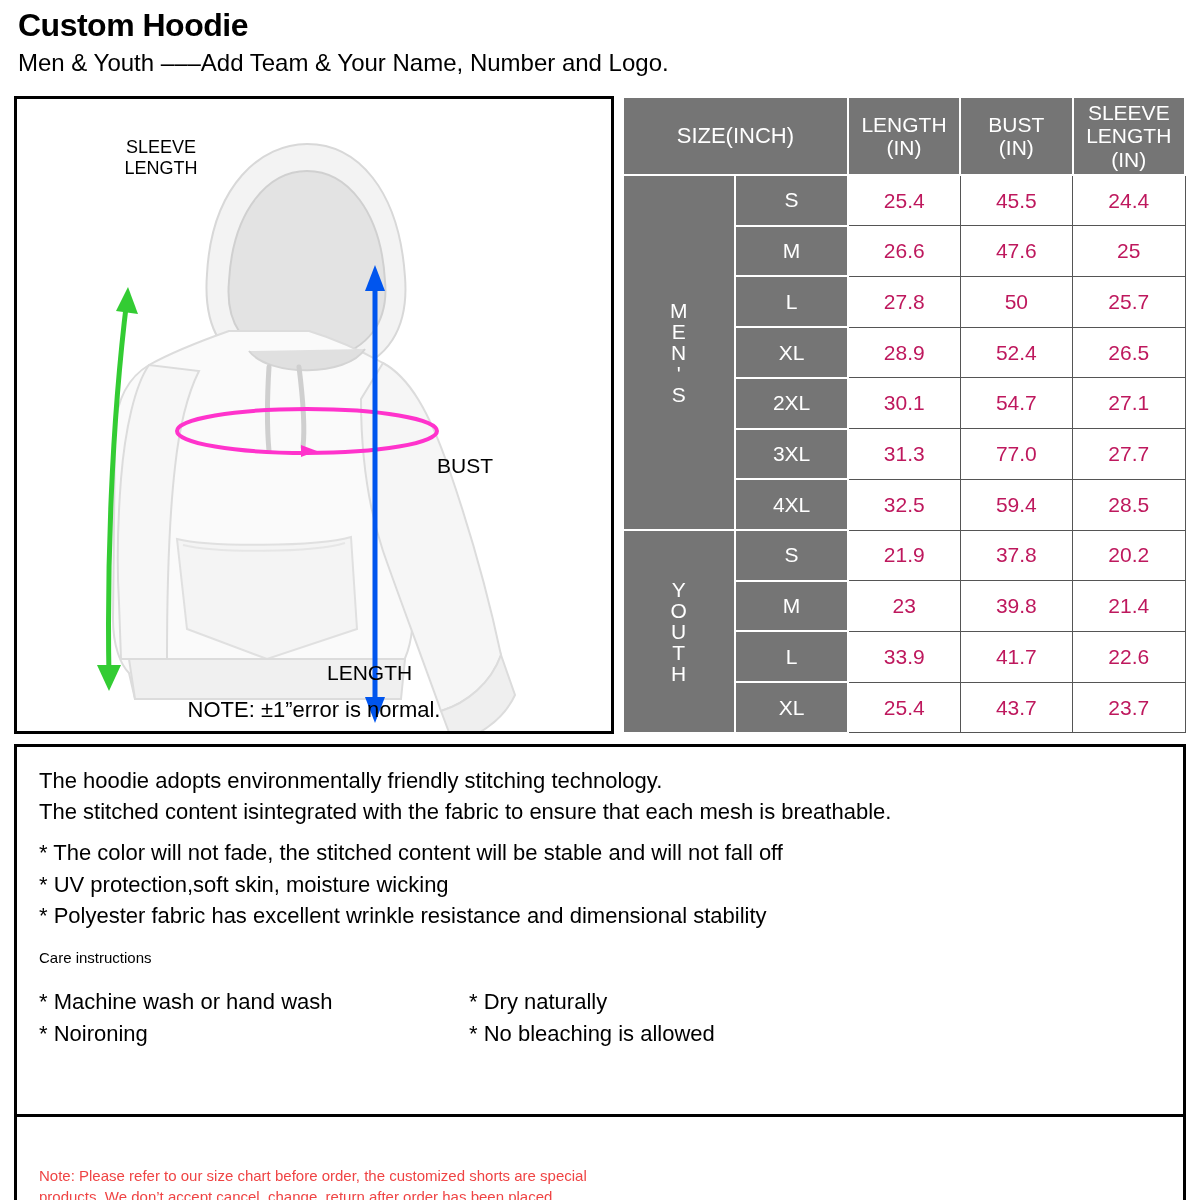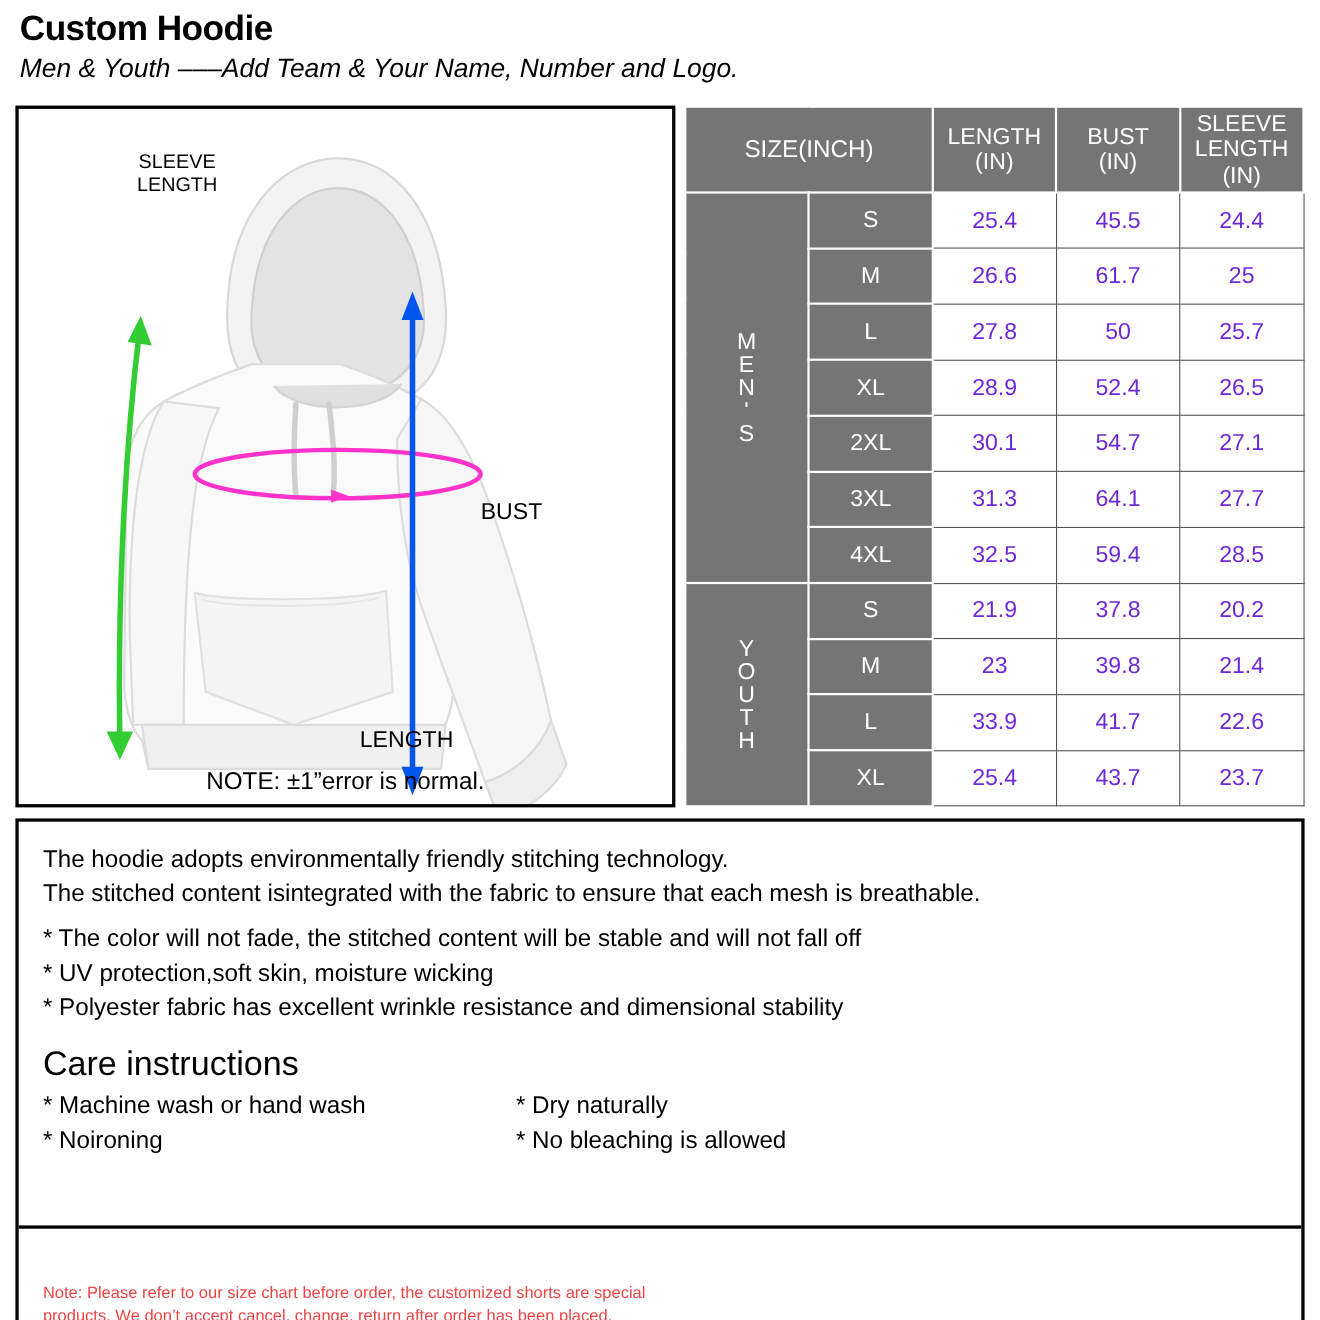--- a/index.html
+++ b/index.html
@@ -27,21 +27,20 @@
     font-size: 32px;
     font-weight: bold;
     letter-spacing: -0.5px;
     margin: 8px 0 0 4px;
     line-height: 1.1;
   }
   .subtitle {
     font-size: 24px;
     margin: 6px 0 0 4px;
     line-height: 1.2;
-    font-style: italic;
   }
 
   
   .main-row {
     display: flex;
     margin-top: 18px;
     align-items: stretch;
   }
 
   .illus-box {
@@ -113,21 +112,21 @@
     line-height: 1.0;
   }
   td.size-cell {
     background: #757575;
     color: #ffffff;
     font-size: 23px;
     width: 132px;
   }
   td.val-cell {
     background: #ffffff;
-    color: #6d28d9;
+    color: #be185d;
     font-size: 23px;
     border-color: #000;
     border-width: 1px;
   }
   tr.data-row { height: 50px; }
 
   
   table.size-table td.val-cell { border: 1px solid #555; }
 
   
@@ -138,23 +137,23 @@
     height: 480px;
     position: relative;
     padding: 18px 22px 0 22px;
   }
   .info-line {
     font-size: 22px;
     line-height: 1.42;
   }
   .info-gap { height: 10px; }
   .care-title {
-    font-size: 31px;
+    font-size: 15px;
     margin-top: 18px;
-    margin-bottom: 4px;
+    margin-bottom: 20px;
   }
   .care-grid {
     display: flex;
     font-size: 22px;
     line-height: 1.45;
     align-items: center;
   }
   .care-col { width: 430px; }
 
   .divider {
@@ -266,21 +265,21 @@
               <span class="vertical">M<br>E<br>N<br>'<br>S</span>
             </td>
             <td class="size-cell">S</td>
             <td class="val-cell">25.4</td>
             <td class="val-cell">45.5</td>
             <td class="val-cell">24.4</td>
           </tr>
           <tr class="data-row">
             <td class="size-cell">M</td>
             <td class="val-cell">26.6</td>
-            <td class="val-cell">61.7</td>
+            <td class="val-cell">47.6</td>
             <td class="val-cell">25</td>
           </tr>
           <tr class="data-row">
             <td class="size-cell">L</td>
             <td class="val-cell">27.8</td>
             <td class="val-cell">50</td>
             <td class="val-cell">25.7</td>
           </tr>
           <tr class="data-row">
             <td class="size-cell">XL</td>
@@ -290,21 +289,21 @@
           </tr>
           <tr class="data-row">
             <td class="size-cell">2XL</td>
             <td class="val-cell">30.1</td>
             <td class="val-cell">54.7</td>
             <td class="val-cell">27.1</td>
           </tr>
           <tr class="data-row">
             <td class="size-cell">3XL</td>
             <td class="val-cell">31.3</td>
-            <td class="val-cell">64.1</td>
+            <td class="val-cell">77.0</td>
             <td class="val-cell">27.7</td>
           </tr>
           <tr class="data-row">
             <td class="size-cell">4XL</td>
             <td class="val-cell">32.5</td>
             <td class="val-cell">59.4</td>
             <td class="val-cell">28.5</td>
           </tr>
 
           <tr class="data-row">

